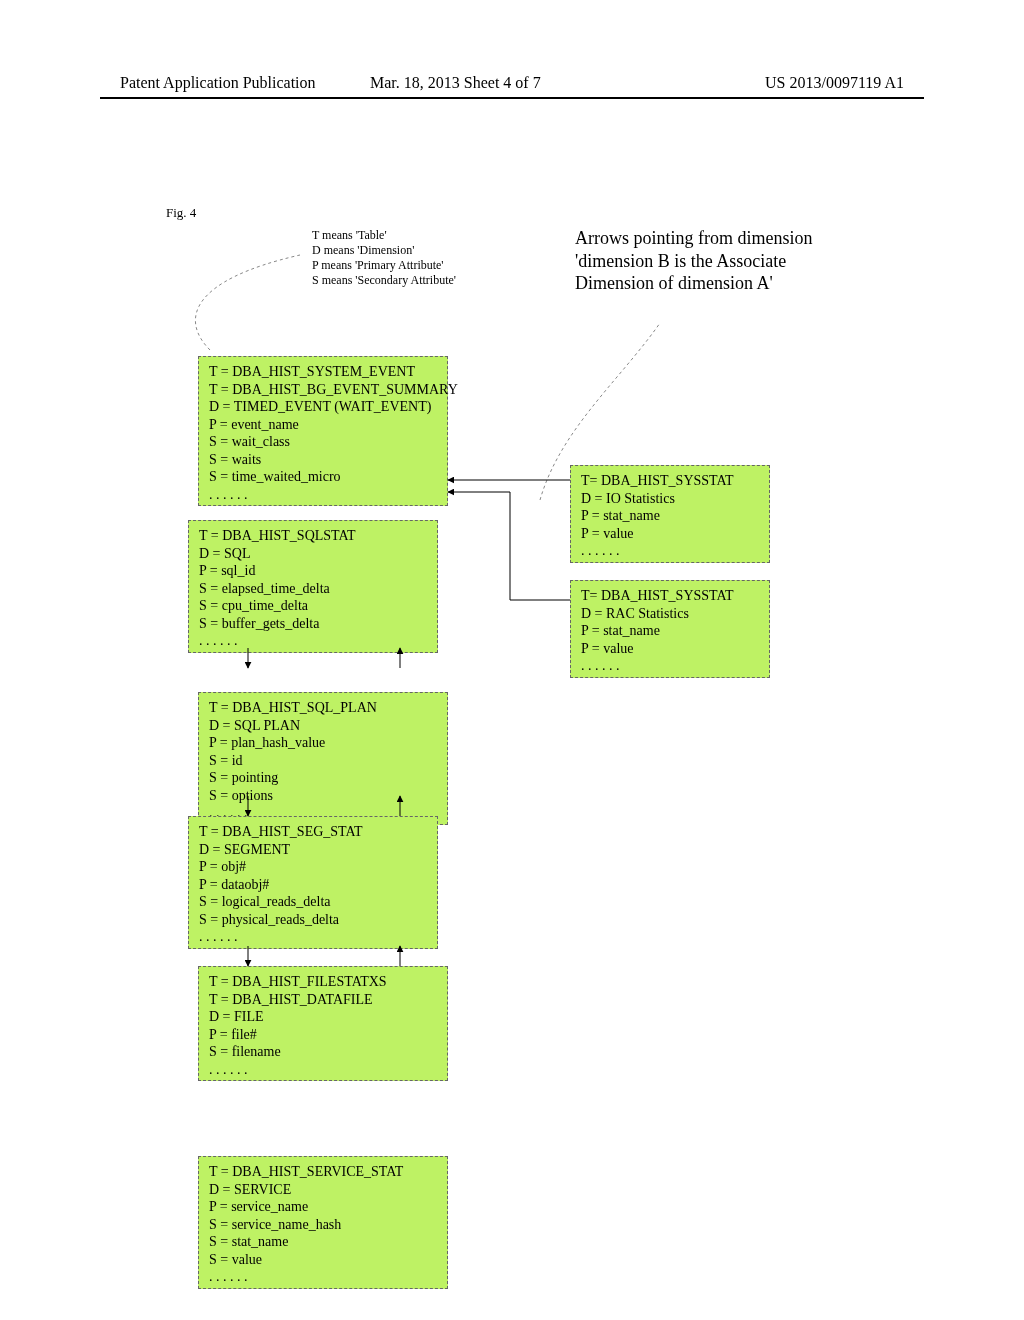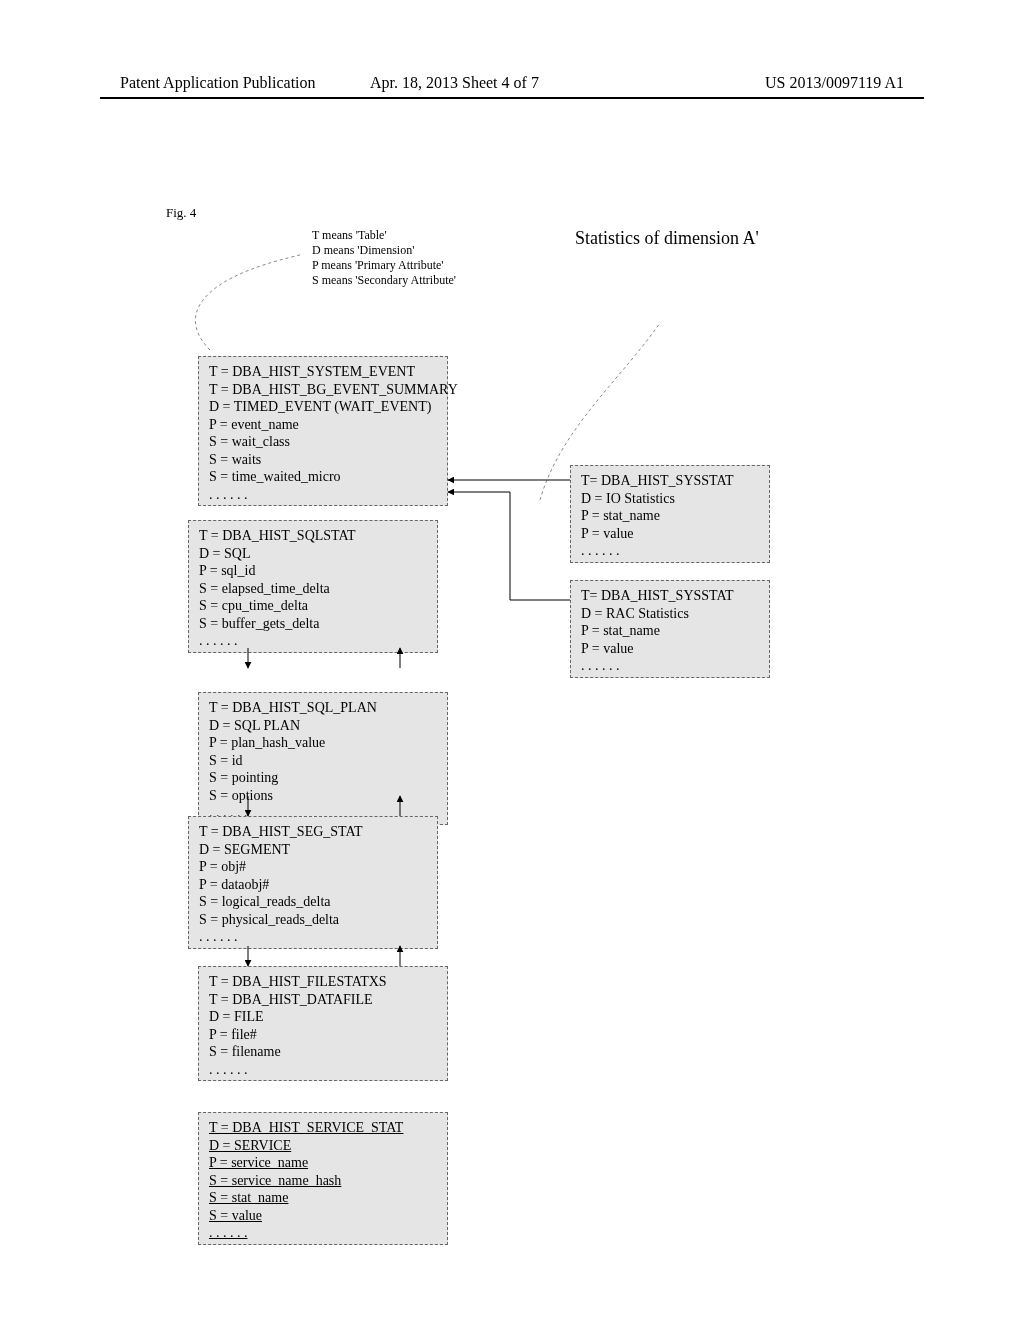--- a/index.html
+++ b/index.html
@@ -60,50 +60,52 @@
     font-size: 18px;
     line-height: 1.25;
     width: 310px;
   }
   .box {
     position: absolute;
     border: 1px dashed #666;
     padding: 6px 10px 2px 10px;
     font-size: 14px;
     line-height: 1.25;
-    background: #e5e5e5;
+    background: #bef264;
   }
   .box .line { white-space: pre; }
   svg.overlay {
     position: absolute;
     top: 0; left: 0;
     width: 1024px; height: 1320px;
     pointer-events: none;
   }
 </style>
 </head>
 <body>
 
 <div class="header">
   <span class="header-left">Patent Application Publication</span>
-  <span class="header-date">Apr. 18, 2013  Sheet 4 of 7</span>
+  <span class="header-date">Mar. 18, 2013  Sheet 4 of 7</span>
   <span class="header-right">US 2013/0097119 A1</span>
 </div>
 <div class="hr"></div>
 
 <div class="figlabel">Fig. 4</div>
 
 <div class="legend-left">
   <div>T means 'Table'</div>
   <div>D means 'Dimension'</div>
   <div>P means 'Primary Attribute'</div>
   <div>S means 'Secondary Attribute'</div>
 </div>
 <div class="legend-right">
-  <div>Statistics of dimension A'</div>
+  <div>Arrows pointing from dimension</div>
+  <div>'dimension B is the Associate</div>
+  <div>Dimension of dimension A'</div>
 </div>
 
 <div class="box" style="top:356px; left:198px; width:250px;">
   <div class="line">T = DBA_HIST_SYSTEM_EVENT</div>
   <div class="line">T = DBA_HIST_BG_EVENT_SUMMARY</div>
   <div class="line">D = TIMED_EVENT (WAIT_EVENT)</div>
   <div class="line">P = event_name</div>
   <div class="line">S = wait_class</div>
   <div class="line">S = waits</div>
   <div class="line">S = time_waited_micro</div>
@@ -142,21 +144,21 @@
 
 <div class="box" style="top:966px; left:198px; width:250px;">
   <div class="line">T = DBA_HIST_FILESTATXS</div>
   <div class="line">T = DBA_HIST_DATAFILE</div>
   <div class="line">D = FILE</div>
   <div class="line">P = file#</div>
   <div class="line">S = filename</div>
   <div class="line">. . . . . .</div>
 </div>
 
-<div class="box" style="top:1112px; left:198px; width:250px;text-decoration:underline;">
+<div class="box" style="top:1156px; left:198px; width:250px;">
   <div class="line">T = DBA_HIST_SERVICE_STAT</div>
   <div class="line">D = SERVICE</div>
   <div class="line">P = service_name</div>
   <div class="line">S = service_name_hash</div>
   <div class="line">S = stat_name</div>
   <div class="line">S = value</div>
   <div class="line">. . . . . .</div>
 </div>
 
 <div class="box" style="top:465px; left:570px; width:200px;">

